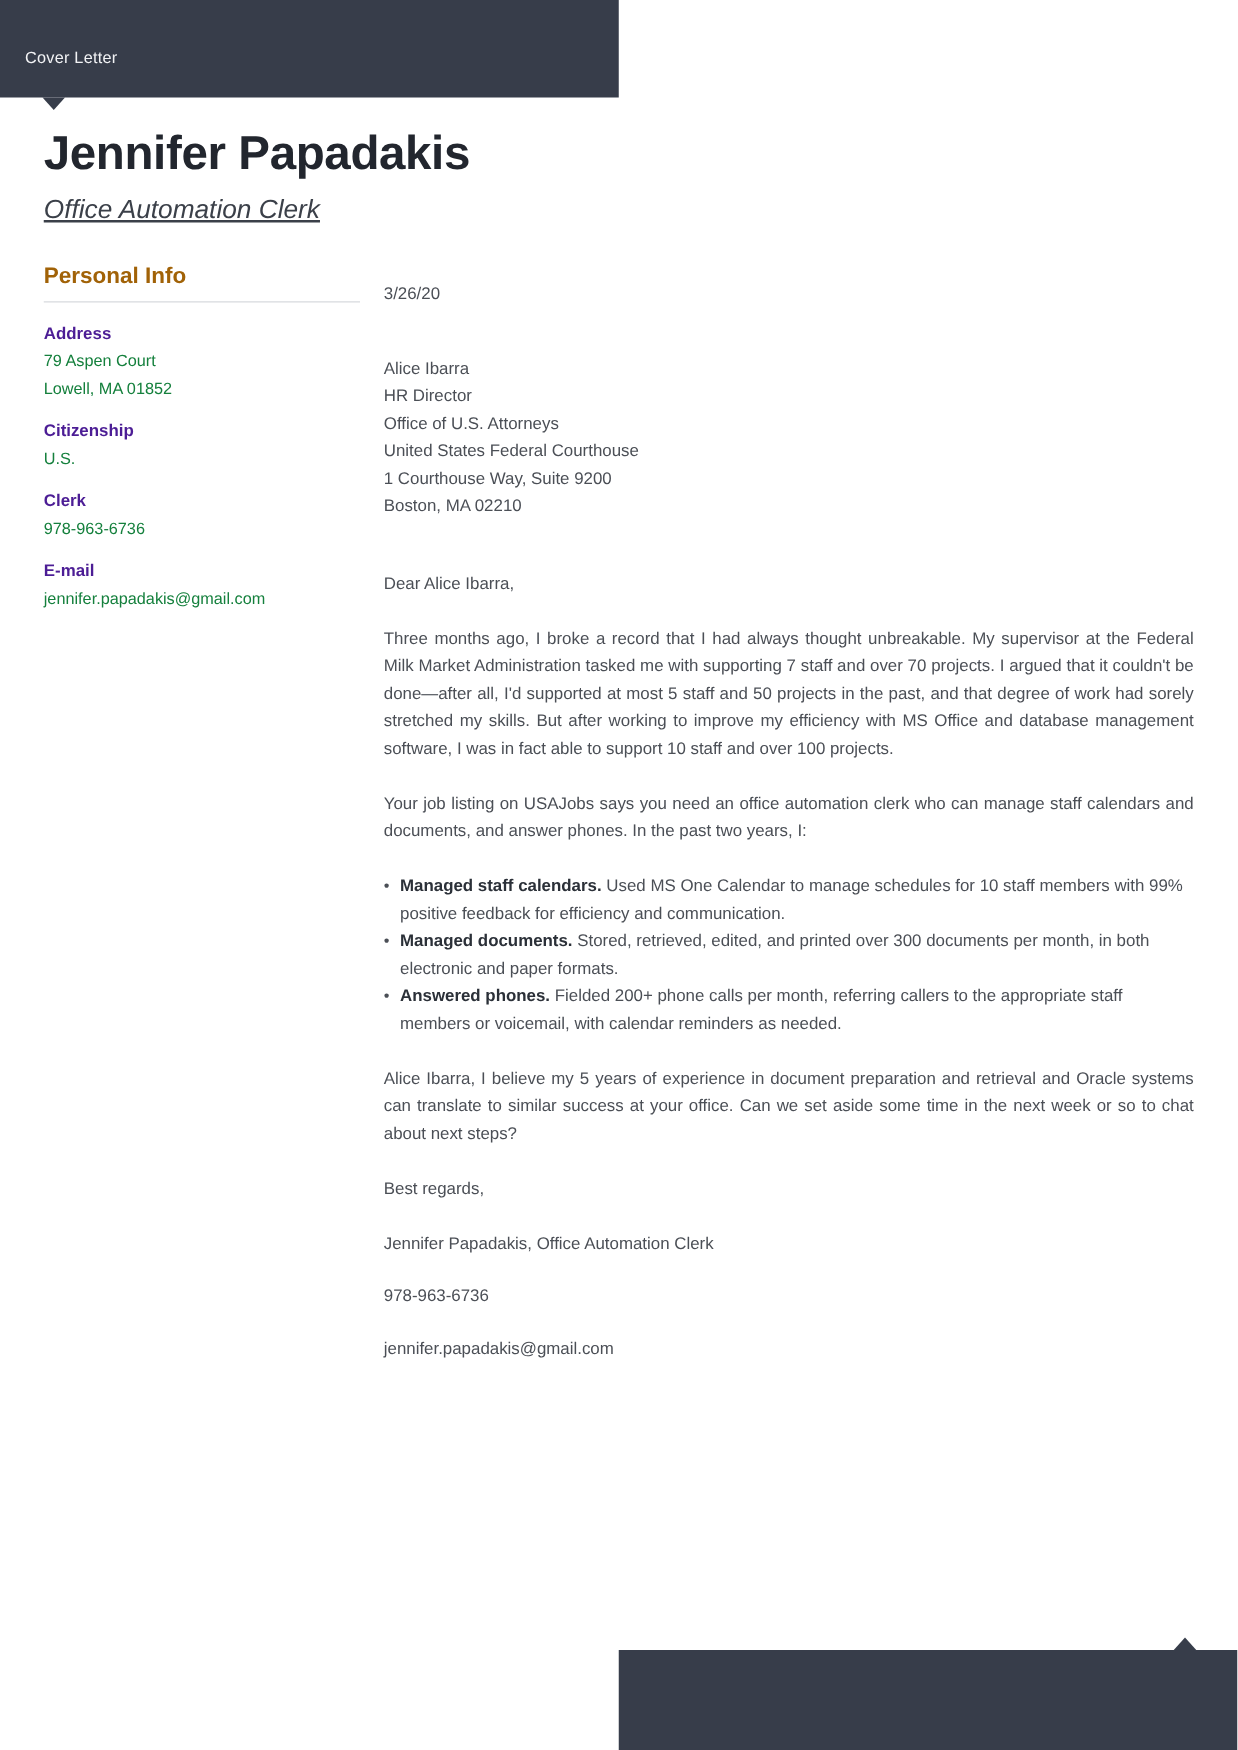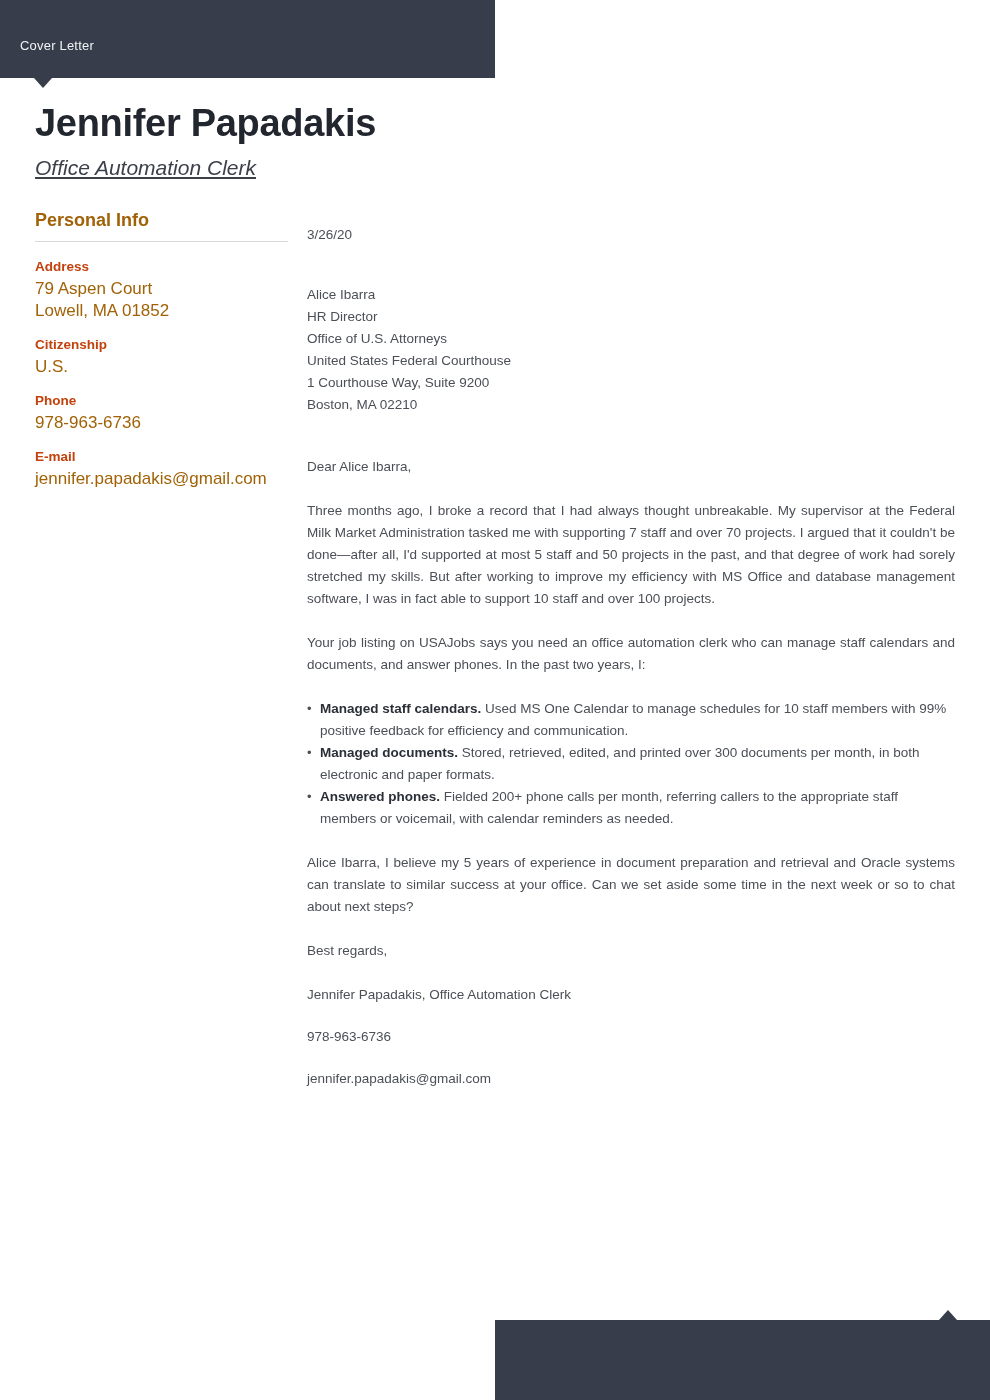--- a/index.html
+++ b/index.html
@@ -88,26 +88,26 @@
     border-top: 1px solid #d8dade;
     margin: 0 0 14px 0;
     width: 253px;
   }
   .info-block {
     margin-bottom: 12px;
   }
   .info-label {
     font-size: 13.5px;
     font-weight: bold;
-    color: #c2410c;
+    color: #4c1d95;
     line-height: 22px;
   }
   .info-value {
-    font-size: 17px;
-    color: #a16207;
+    font-size: 13px;
+    color: #15803d;
     line-height: 22px;
   }
 
   
   .letter {
     position: absolute;
     left: 307px;
     top: 224px;
     width: 648px;
     color: #4b4f56;
@@ -206,21 +206,21 @@
       <div class="info-block">
         <div class="info-label">Address</div>
         <div class="info-value">79 Aspen Court</div>
         <div class="info-value">Lowell, MA 01852</div>
       </div>
       <div class="info-block">
         <div class="info-label">Citizenship</div>
         <div class="info-value">U.S.</div>
       </div>
       <div class="info-block">
-        <div class="info-label">Phone</div>
+        <div class="info-label">Clerk</div>
         <div class="info-value">978-963-6736</div>
       </div>
       <div class="info-block">
         <div class="info-label">E-mail</div>
         <div class="info-value">jennifer.papadakis@gmail.com</div>
       </div>
     </div>
 </aside>
 
 <main class="letter">

